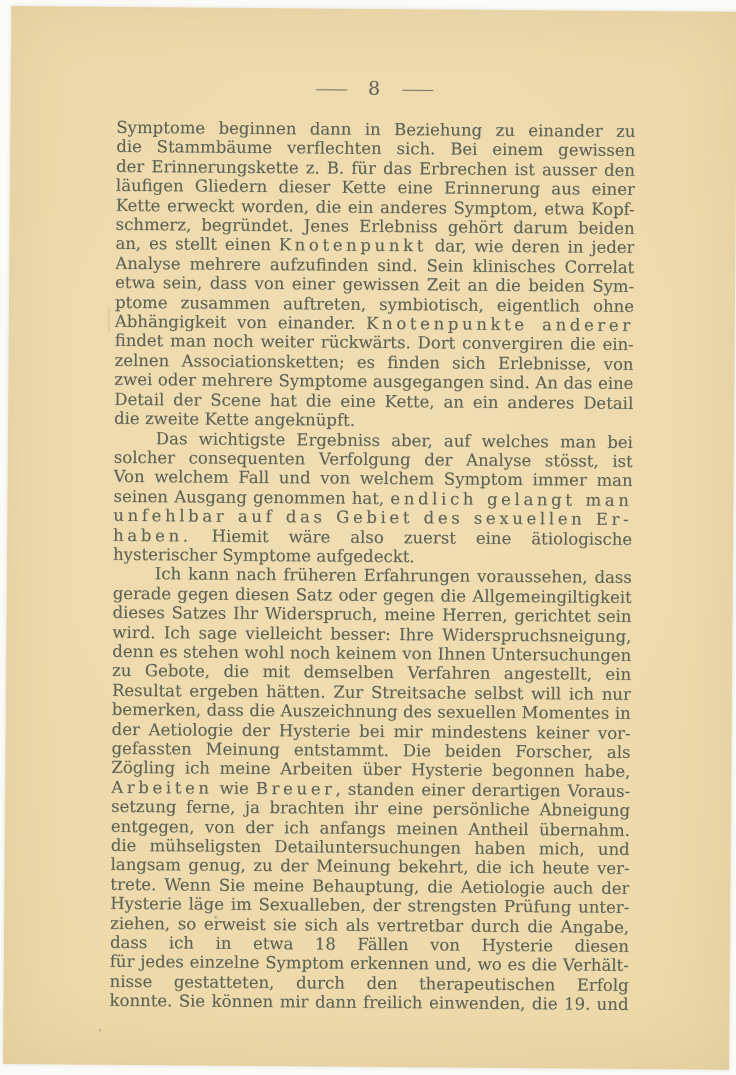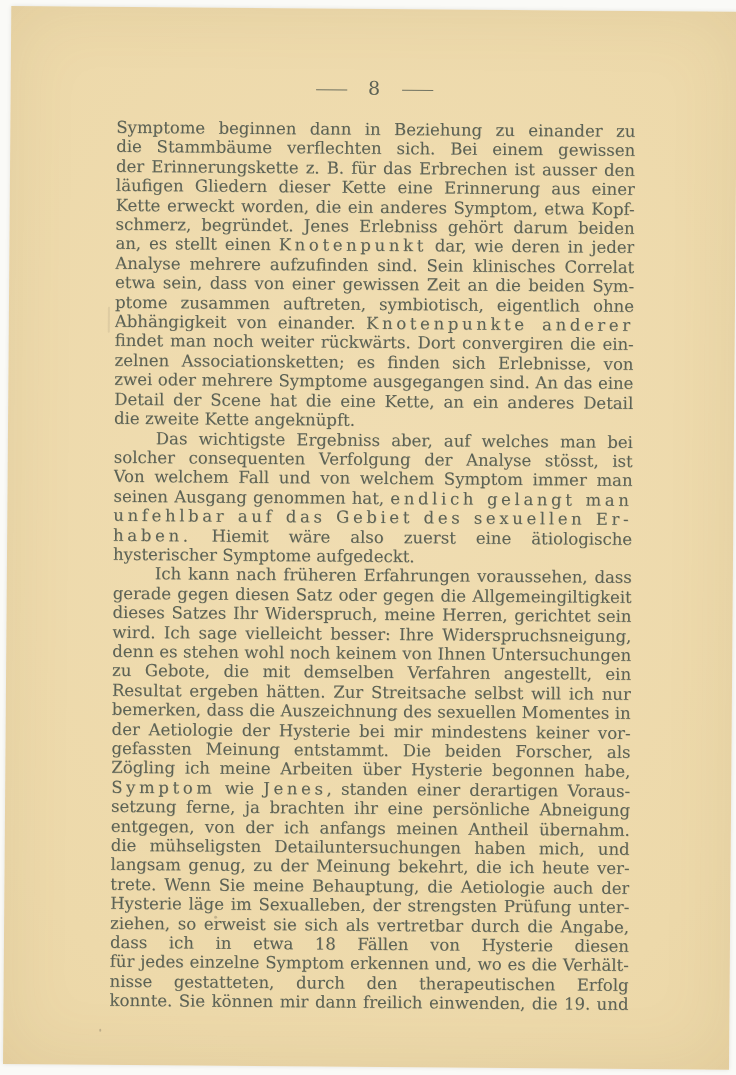--- a/index.html
+++ b/index.html
@@ -120,21 +120,21 @@
       <div class="line"><span>gerade gegen diesen Satz oder gegen die Allgemeingiltigkeit</span></div>
       <div class="line"><span>dieses Satzes Ihr Widerspruch, meine Herren, gerichtet sein</span></div>
       <div class="line"><span>wird. Ich sage vielleicht besser: Ihre Widerspruchsneigung,</span></div>
       <div class="line"><span>denn es stehen wohl noch keinem von Ihnen Untersuchungen</span></div>
       <div class="line"><span>zu Gebote, die mit demselben Verfahren angestellt, ein anderes</span></div>
       <div class="line"><span>Resultat ergeben hätten. Zur Streitsache selbst will ich nur</span></div>
       <div class="line"><span>bemerken, dass die Auszeichnung des sexuellen Momentes in</span></div>
       <div class="line"><span>der Aetiologie der Hysterie bei mir mindestens keiner vor-</span></div>
       <div class="line"><span>gefassten Meinung entstammt. Die beiden Forscher, als deren</span></div>
       <div class="line"><span>Zögling ich meine Arbeiten über Hysterie begonnen habe,</span></div>
-      <div class="line"><span class="sp">Symptom</span><span> wie </span><span class="sp">Jenes</span><span>, standen einer derartigen Voraus-</span></div>
+      <div class="line"><span class="sp">Arbeiten</span><span> wie </span><span class="sp">Breuer</span><span>, standen einer derartigen Voraus-</span></div>
       <div class="line"><span>setzung ferne, ja brachten ihr eine persönliche Abneigung</span></div>
       <div class="line"><span>entgegen, von der ich anfangs meinen Antheil übernahm. Erst</span></div>
       <div class="line"><span>die mühseligsten Detailuntersuchungen haben mich, und zwar</span></div>
       <div class="line"><span>langsam genug, zu der Meinung bekehrt, die ich heute ver-</span></div>
       <div class="line"><span>trete. Wenn Sie meine Behauptung, die Aetiologie auch der</span></div>
       <div class="line"><span>Hysterie läge im Sexualleben, der strengsten Prüfung unter-</span></div>
       <div class="line"><span>ziehen, so erweist sie sich als vertretbar durch die Angabe,</span></div>
       <div class="line"><span>dass ich in etwa 18 Fällen von Hysterie diesen Zusammenhang</span></div>
       <div class="line"><span>für jedes einzelne Symptom erkennen und, wo es die Verhält-</span></div>
       <div class="line"><span>nisse gestatteten, durch den therapeutischen Erfolg bekräftigen</span></div>

